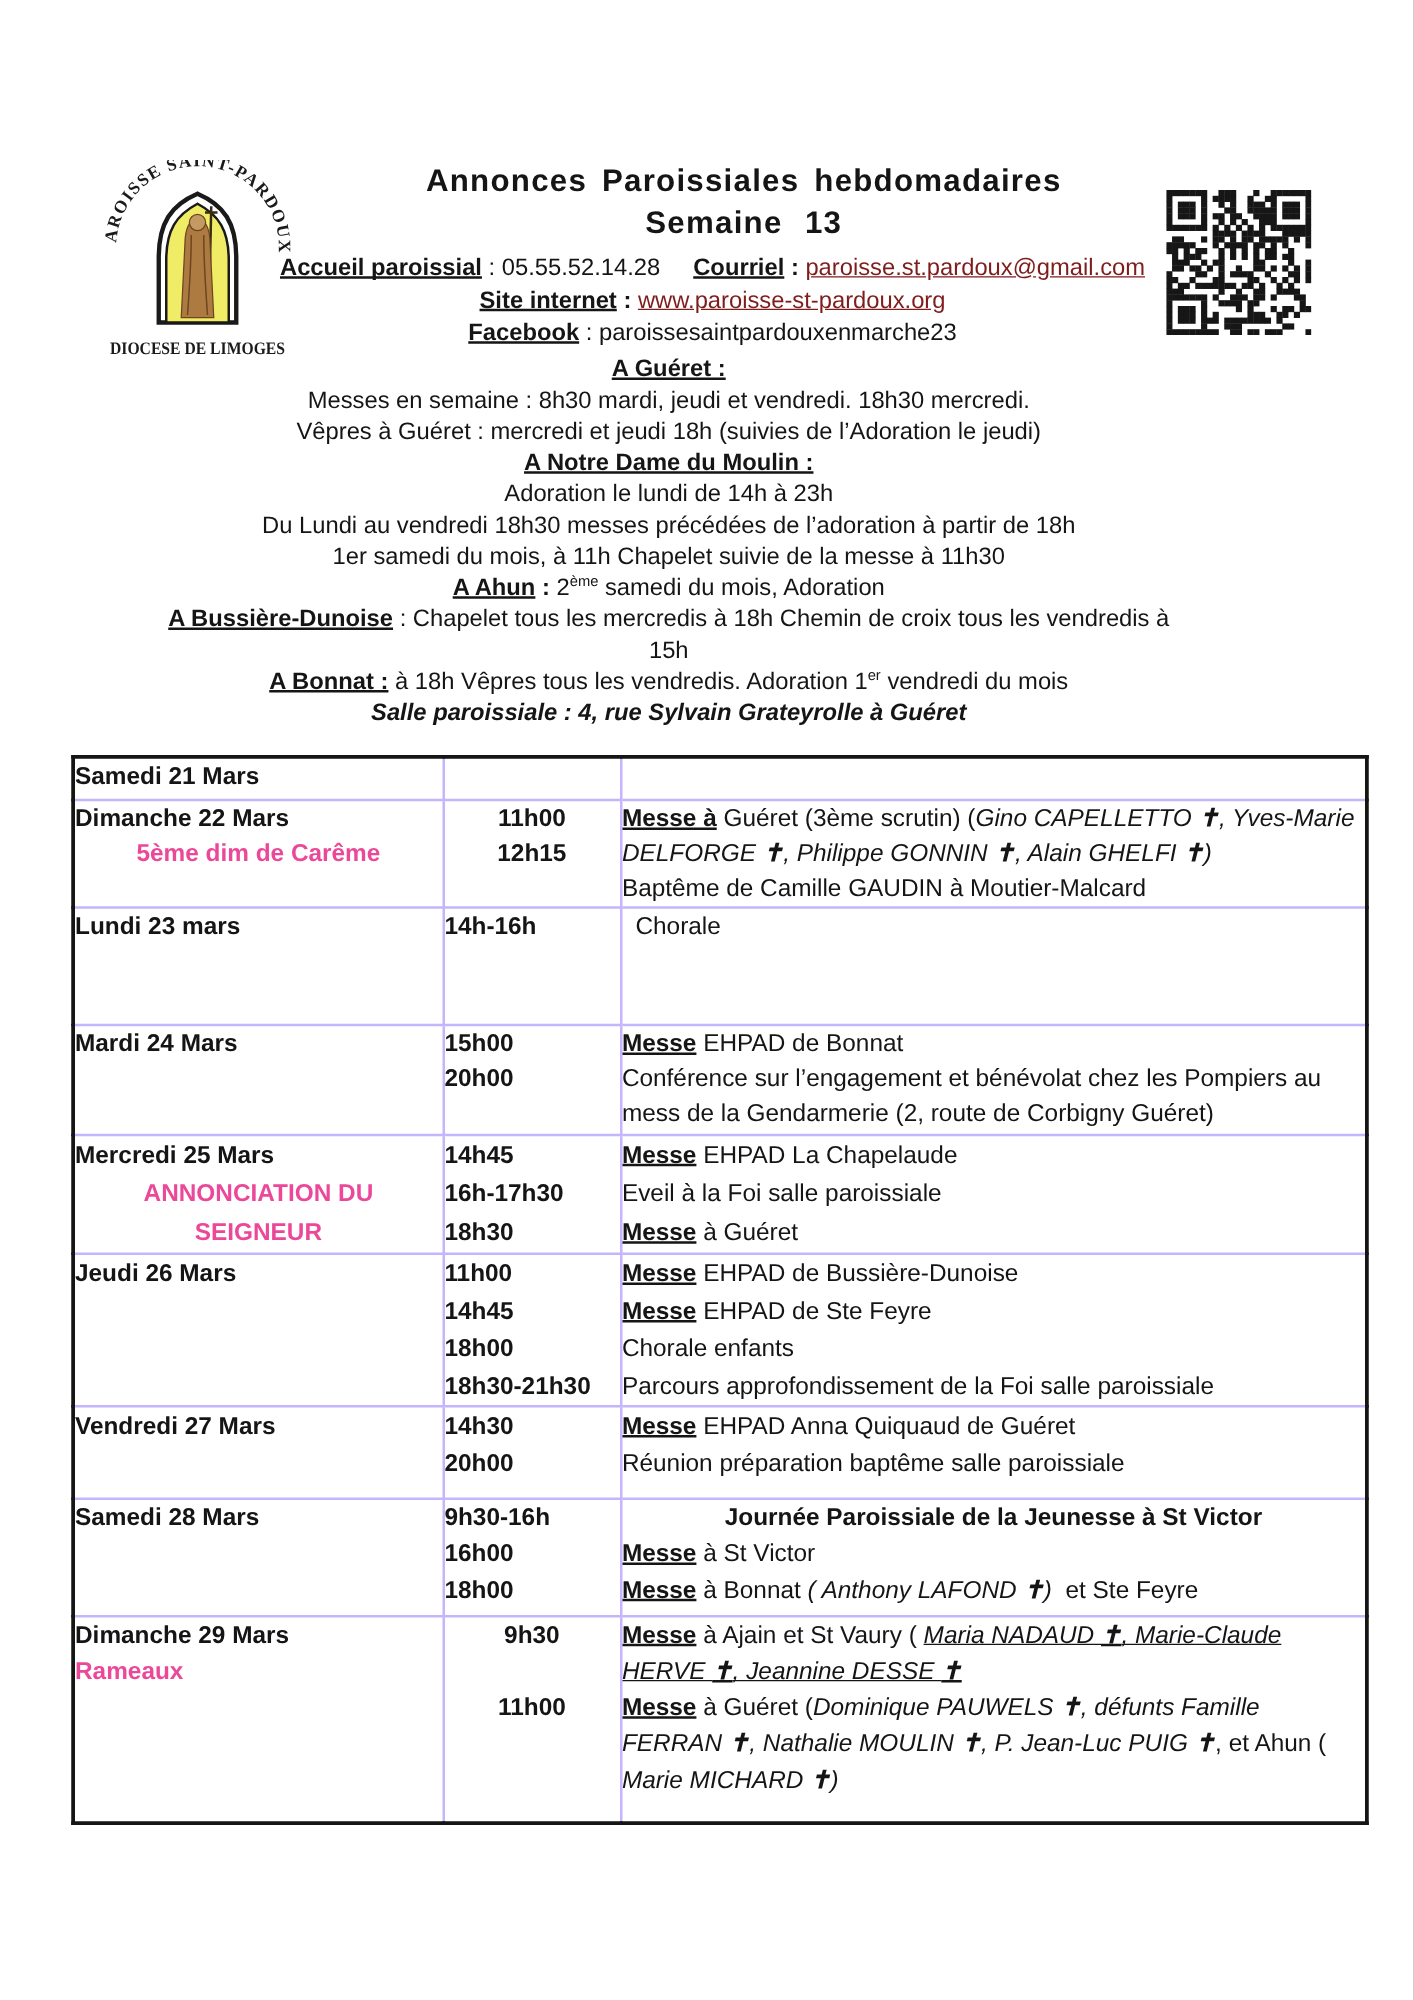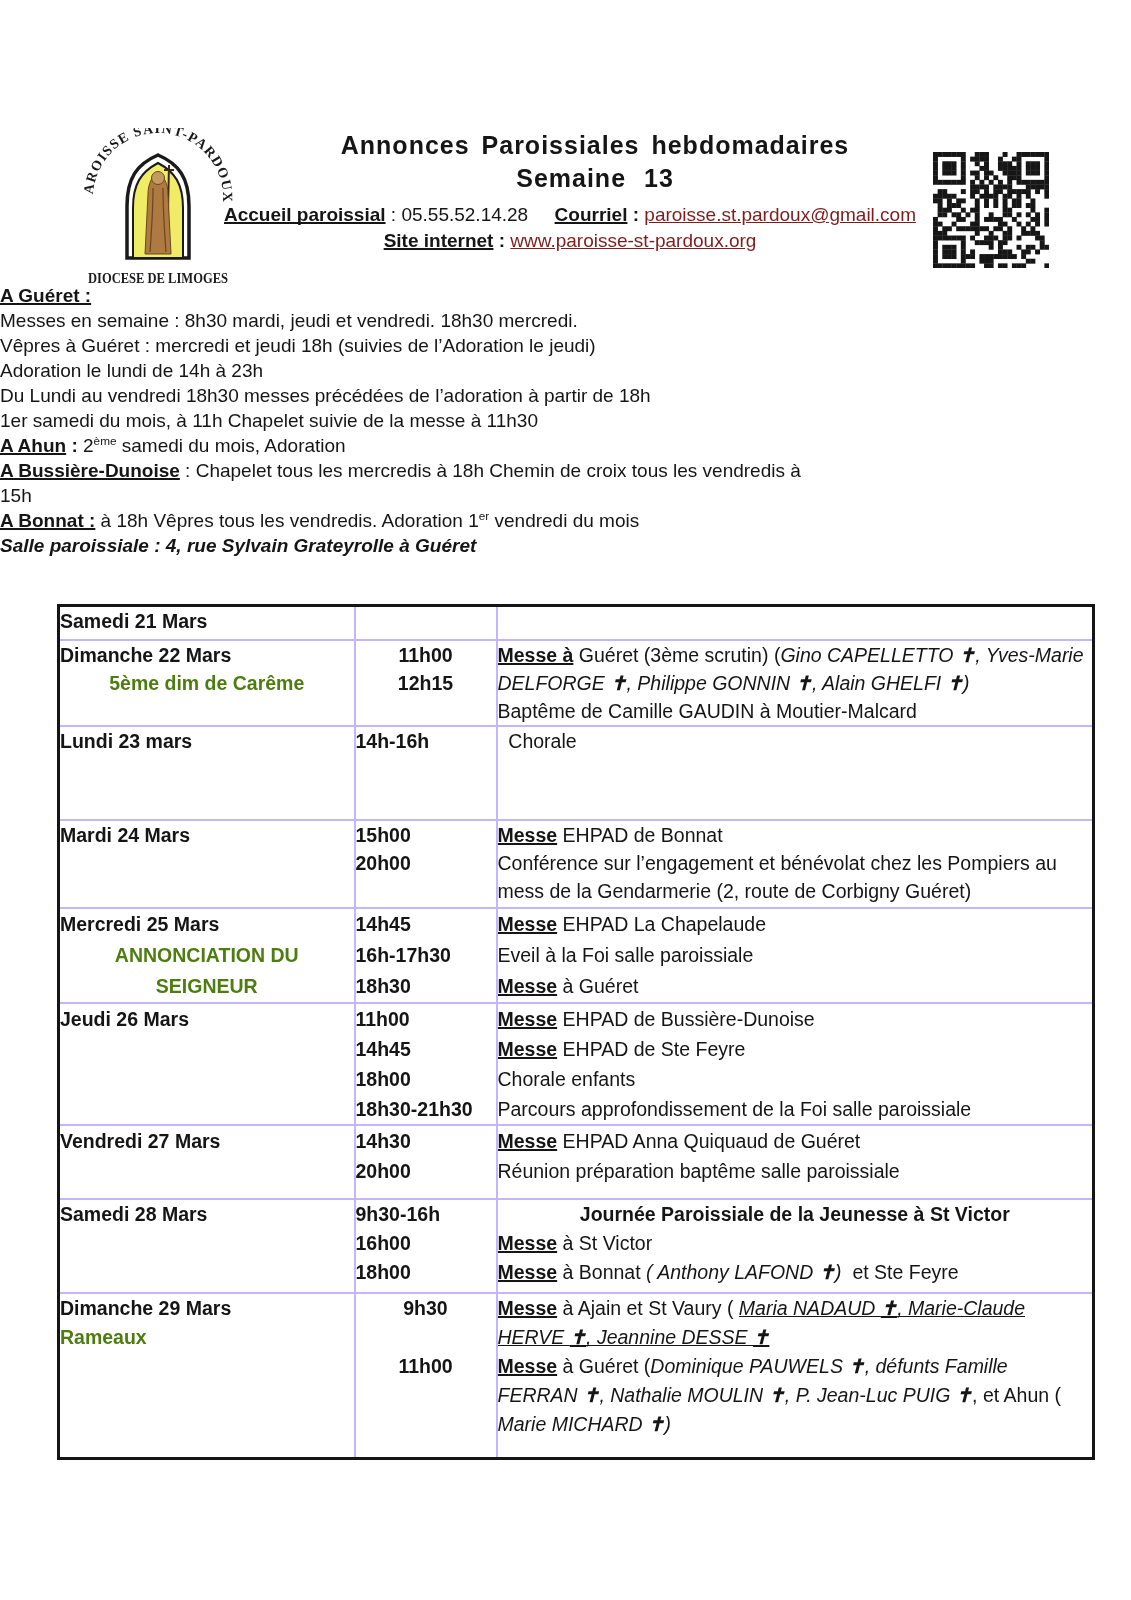--- a/index.html
+++ b/index.html
@@ -4,32 +4,32 @@
 <style>
   html,body{margin:0;padding:0;background:#888;}
   .page{position:relative;width:1131px;height:1600px;background:#ffffff;margin:0 auto;
         font-family:"Liberation Sans", sans-serif;color:#151515;overflow:hidden;}
   .line{white-space:pre;}
   .line.center{text-align:center;}
   .b{font-weight:bold;}
   .u{text-decoration:underline;text-decoration-skip-ink:none;}
   .b.u{text-decoration-thickness:2px;}
   .it{font-style:italic;}
-  .red{color:#4d7c0f;}
+  .red{color:#ec4899;}
   .link{color:#7f1d1d;text-decoration:underline;cursor:pointer;}
   .sup{font-size:0.62em;vertical-align:super;line-height:0;}
 
   .title-block{position:absolute;left:240px;top:129px;width:710px;text-align:center;}
   .title-line1{font-size:25px;font-weight:bold;letter-spacing:1px;word-spacing:4px;line-height:33px;}
   .title-line2{font-size:25px;font-weight:bold;letter-spacing:1px;word-spacing:10px;line-height:32px;}
 
   .contact-block{position:absolute;left:165px;top:202px;width:810px;text-align:center;font-size:19px;}
   .contact-block .line{line-height:26px;}
 
-  .intro-block{position:absolute;left:0px;top:283px;width:1070px;text-align:left;font-size:19px;}
+  .intro-block{position:absolute;left:0px;top:283px;width:1070px;text-align:center;font-size:19px;}
   .intro-block .line{line-height:25px;}
 
   .logo{position:absolute;left:83px;top:128px;width:150px;height:162px;}
   .qr{position:absolute;left:933px;top:152px;width:116px;height:116px;background:#fff;}
   .qr svg{display:block;}
   .qr rect{fill:#161616;}
 
   table.schedule{position:absolute;top:604px;left:57px;width:1035px;border-collapse:collapse;
         table-layout:fixed;font-size:19.5px;line-height:28.5px;border:3px solid #151515;}
   table.schedule td{border:2px solid #c4b5fd;vertical-align:top;overflow:hidden;padding:0;}
@@ -398,26 +398,28 @@
         <rect x="78.20" y="110.40" width="4.90" height="4.90"></rect>
         <rect x="82.80" y="110.40" width="4.90" height="4.90"></rect>
         <rect x="87.40" y="110.40" width="4.90" height="4.90"></rect>
         <rect x="110.40" y="110.40" width="4.90" height="4.90"></rect>
       </svg>
   </div>
 
   <div class="contact-block">
       <div class="line"><span class="b u">Accueil paroissial</span><span> : 05.55.52.14.28     </span><span class="b u">Courriel</span><span class="b"> : </span><span class="link">paroisse.st.pardoux@gmail.com</span></div>
       <div class="line"><span class="b u">Site internet</span><span class="b"> : </span><span class="link">www.paroisse-st-pardoux.org</span></div>
+      <div class="line"><span class="b u">Facebook</span><span> : paroissesaintpardouxenmarche23</span></div>
     </div>
 
   <div class="intro-block">
       <div class="line"><span class="b u">A Guéret :</span></div>
       <div class="line"><span>Messes en semaine : 8h30 mardi, jeudi et vendredi. 18h30 mercredi.</span></div>
       <div class="line"><span>Vêpres à Guéret : mercredi et jeudi 18h (suivies de l’Adoration le jeudi)</span></div>
+      <div class="line"><span class="b u">A Notre Dame du Moulin :</span></div>
       <div class="line"><span>Adoration le lundi de 14h à 23h</span></div>
       <div class="line"><span>Du Lundi au vendredi 18h30 messes précédées de l’adoration à partir de 18h</span></div>
       <div class="line"><span>1er samedi du mois, à 11h Chapelet suivie de la messe à 11h30</span></div>
       <div class="line"><span class="b u">A Ahun</span><span class="b"> : </span><span>2</span><span class="sup">ème</span><span> samedi du mois, Adoration</span></div>
       <div class="line"><span class="b u">A Bussière-Dunoise</span><span> : Chapelet tous les mercredis à 18h Chemin de croix tous les vendredis à</span></div>
       <div class="line"><span>15h</span></div>
       <div class="line"><span class="b u">A Bonnat :</span><span> à 18h Vêpres tous les vendredis. Adoration 1</span><span class="sup">er</span><span> vendredi du mois</span></div>
       <div class="line"><span class="b it">Salle paroissiale : 4, rue Sylvain Grateyrolle à Guéret</span></div>
     </div>
 

